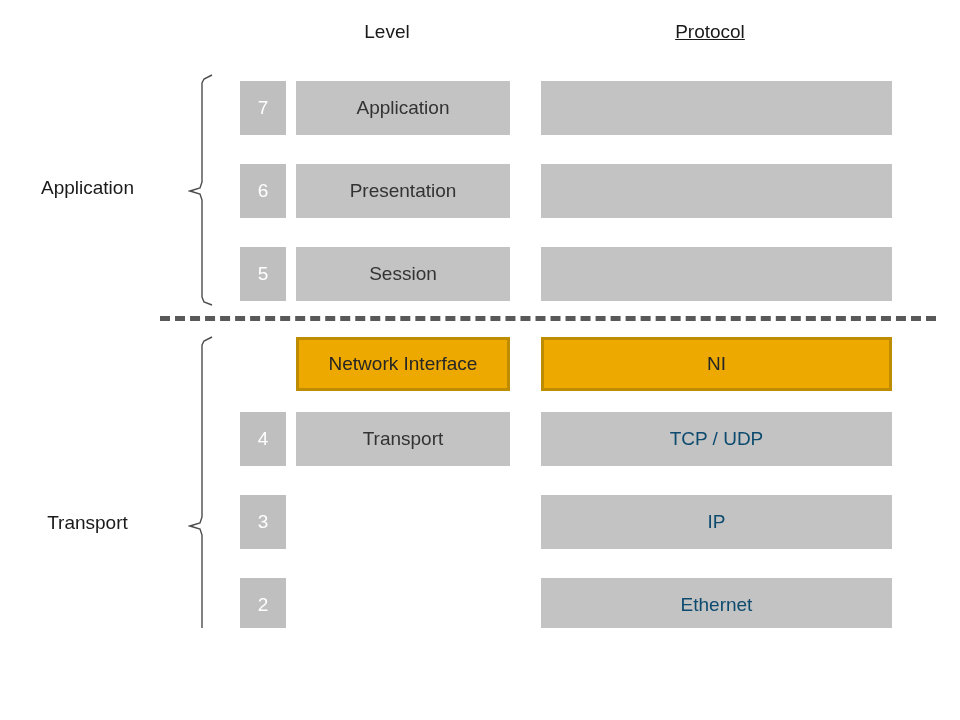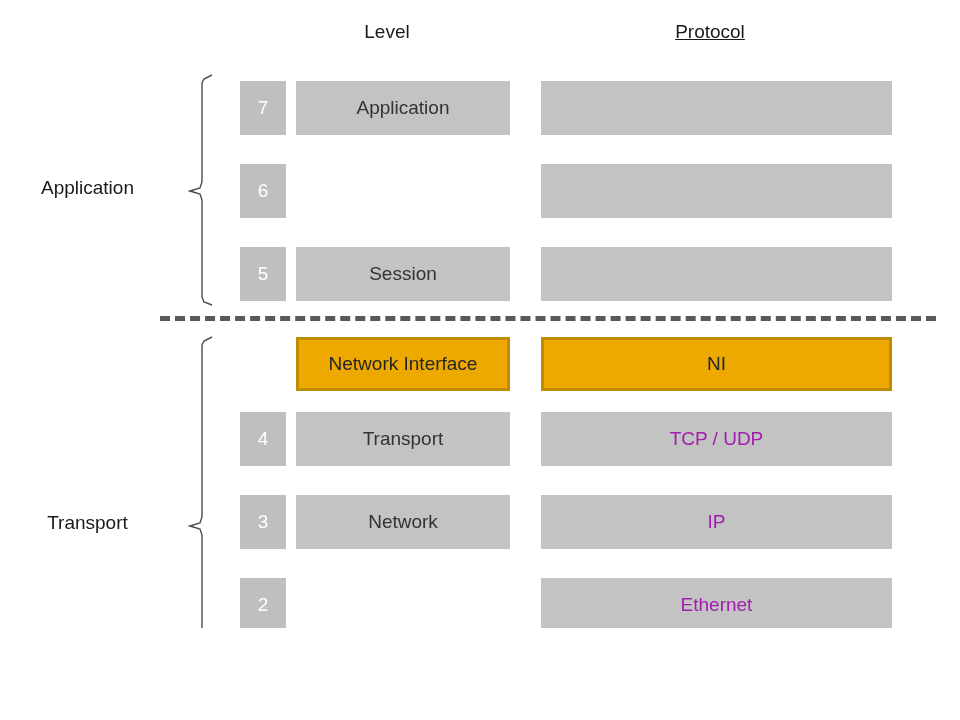--- a/index.html
+++ b/index.html
@@ -94,21 +94,21 @@
     text-align: center;
     box-sizing: border-box;
   }
   .proto-box {
     position: absolute;
     left: 541px;
     top: 0;
     width: 351px;
     height: 54px;
     background: #c3c3c3;
-    color: #a21caf;
+    color: #0c4a6e;
     font-size: 19px;
     line-height: 54px;
     text-align: center;
     box-sizing: border-box;
   }
   .level-box.accent,
   .proto-box.accent {
     background: #EDA900;
     border: 3px solid #BE8C00;
     line-height: 48px;
@@ -141,39 +141,39 @@
   <div id="divider"></div>
 
   <div id="rows">
       <div class="row" style="top: 81px;">
         <div class="num-box">7</div>
         <div class="level-box">Application</div>
         <div class="proto-box empty"></div>
       </div>
       <div class="row" style="top: 164px;">
         <div class="num-box">6</div>
+        <div class="level-box">Presentation</div>
         <div class="proto-box empty"></div>
       </div>
       <div class="row" style="top: 247px;">
         <div class="num-box">5</div>
         <div class="level-box">Session</div>
         <div class="proto-box empty"></div>
       </div>
       <div class="row" style="top: 337px; padding-left: 15px;">
         <div class="level-box accent">Network Interface</div>
         <div class="proto-box accent">NI</div>
       </div>
       <div class="row" style="top: 412px;">
         <div class="num-box">4</div>
         <div class="level-box">Transport</div>
         <div class="proto-box">TCP / UDP</div>
       </div>
       <div class="row" style="top: 495px;">
         <div class="num-box">3</div>
-        <div class="level-box">Network</div>
         <div class="proto-box">IP</div>
       </div>
       <div class="row" style="top: 578px;">
         <div class="num-box">2</div>
         <div class="proto-box">Ethernet</div>
       </div>
       <div class="row" style="top: 654px;">
         <div class="num-box">1</div>
         <div class="proto-box empty"></div>
       </div>

